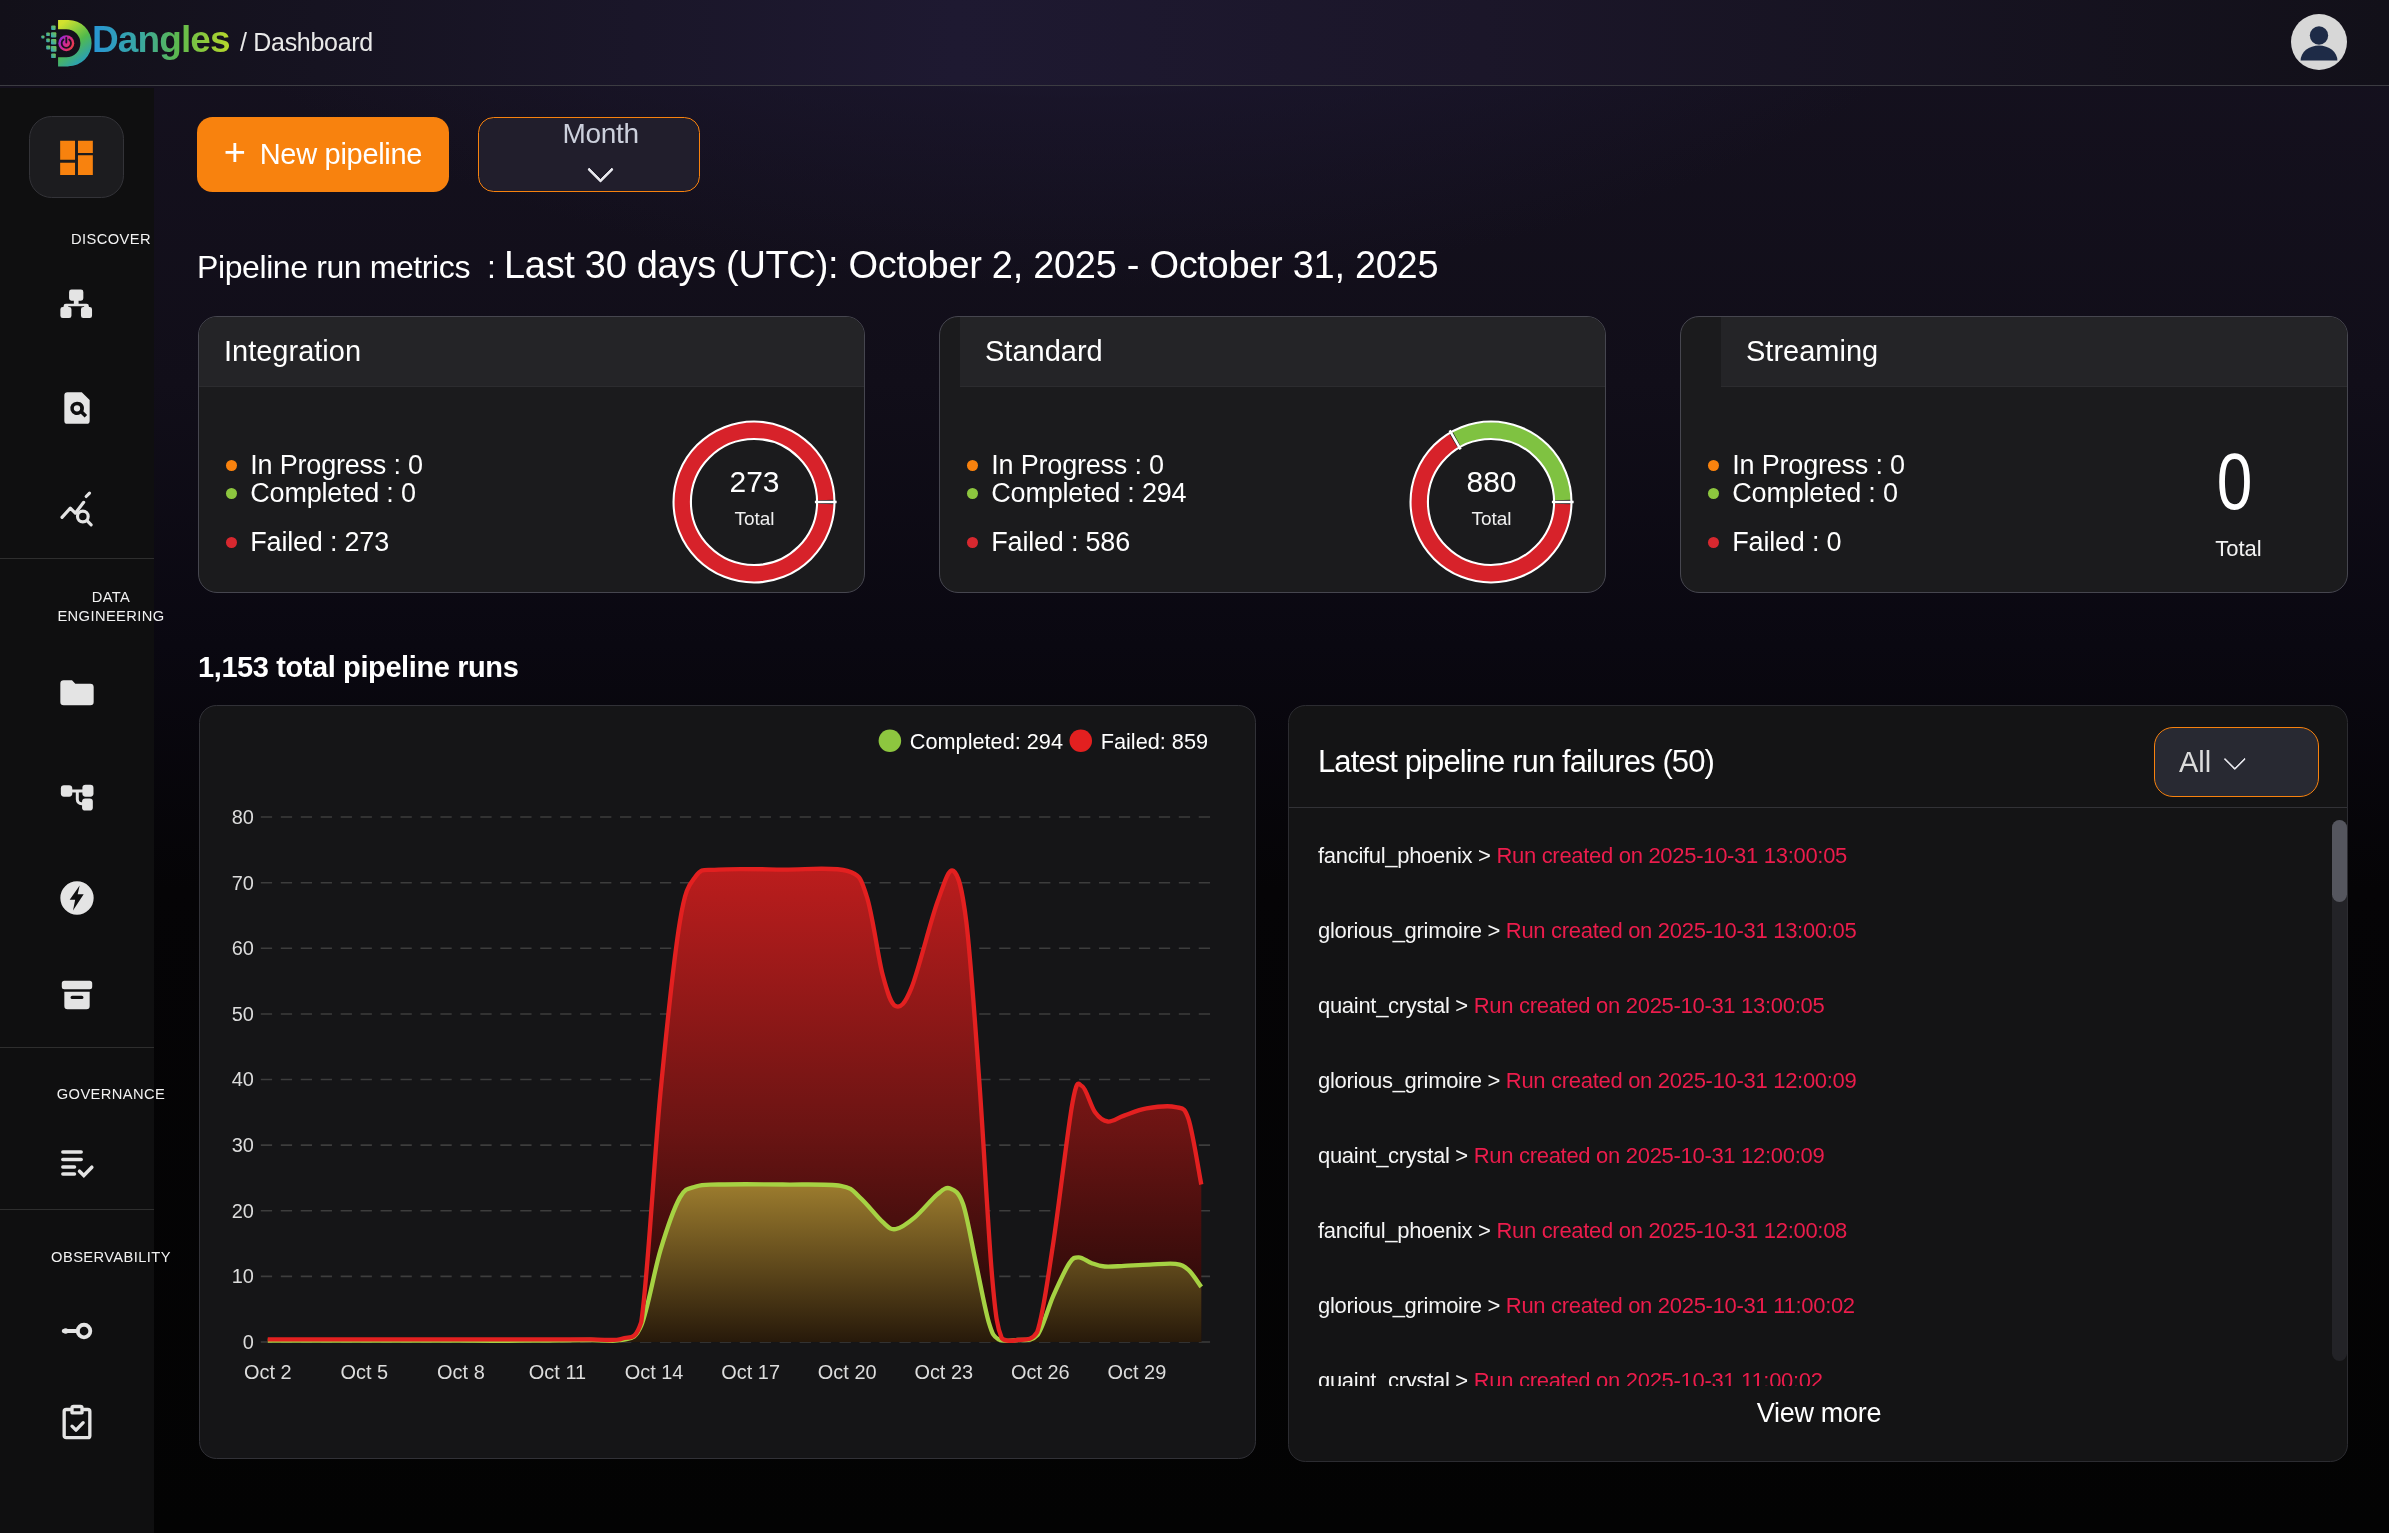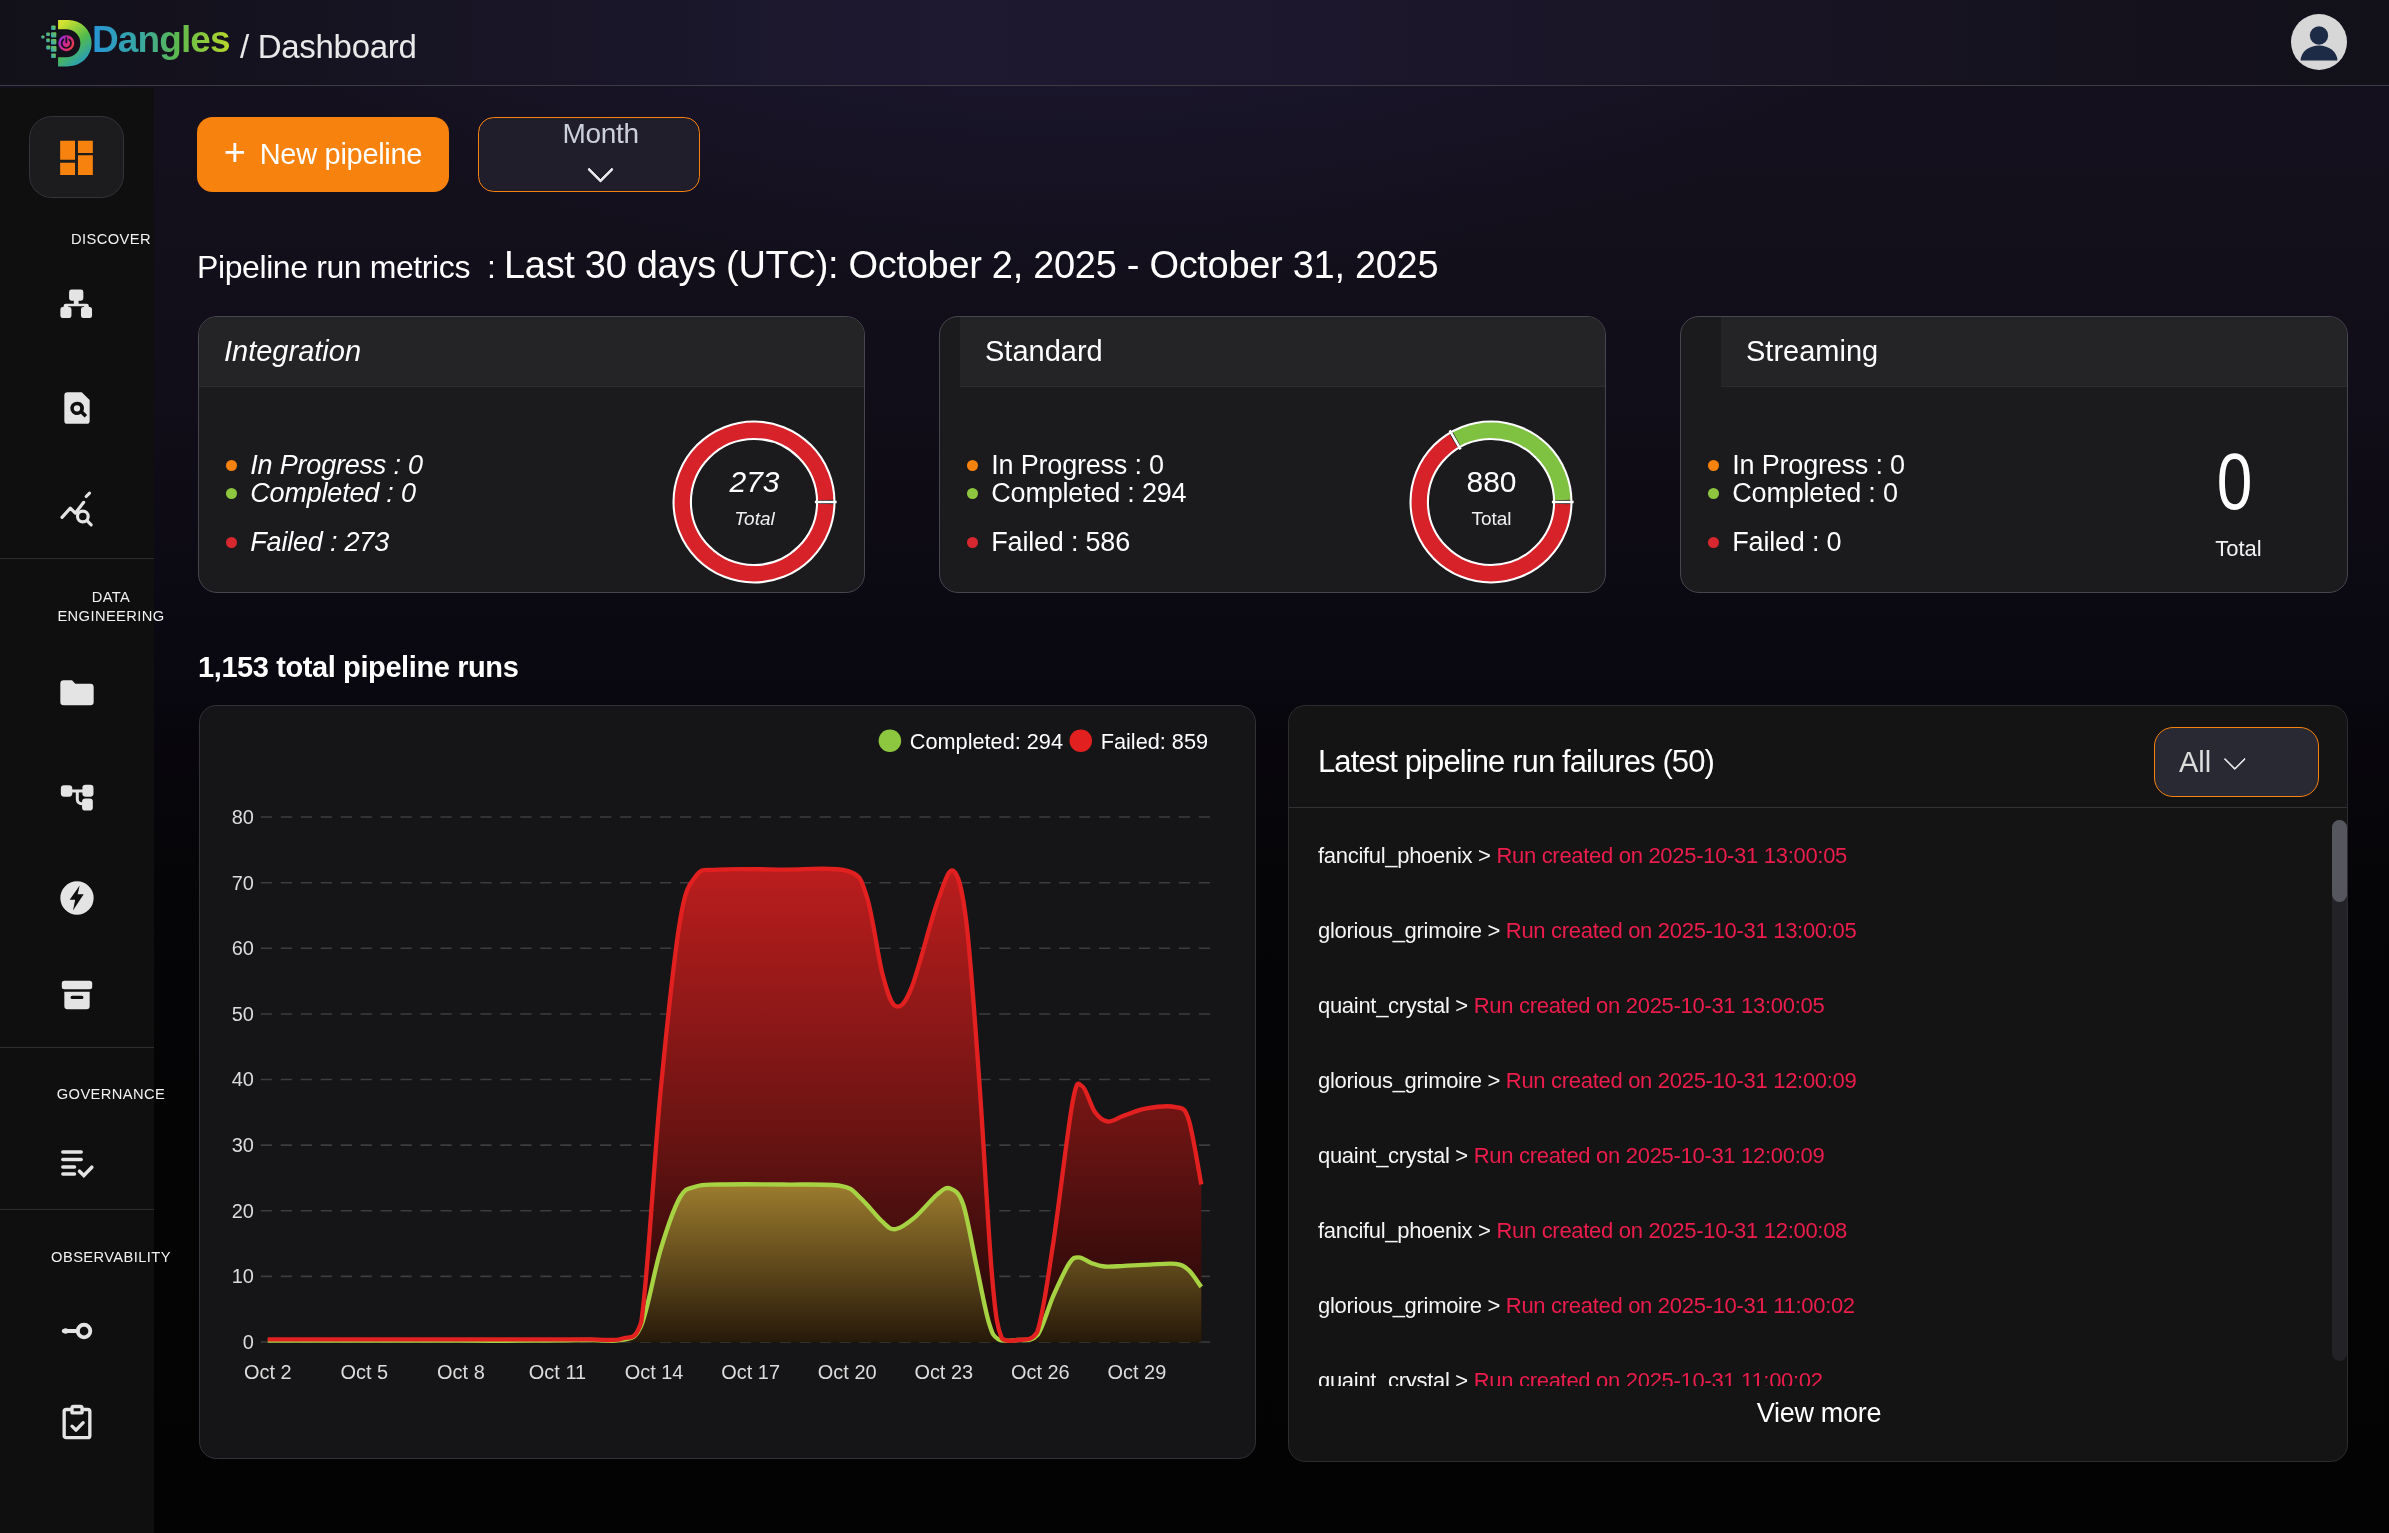--- a/index.html
+++ b/index.html
@@ -16,21 +16,21 @@
   position:absolute; left:0; top:0; width:2389px; height:86px;
   background:linear-gradient(90deg, #121019 0%, #1e1931 40%, #1b1629 62%, #121019 100%);
   border-bottom:1.7px solid #3c3c42;
 }
 #logo { position:absolute; left:0; top:0; }
 #brand {
   position:absolute; left:92px; top:19px; font-size:37px; font-weight:bold; letter-spacing:-0.9px;
   background:linear-gradient(90deg,#2795d6 0%, #38a7a4 34%, #5cb84e 62%, #b8d82b 100%);
   -webkit-background-clip:text; background-clip:text; color:transparent;
 }
-#crumb { position:absolute; left:240px; top:28px; font-size:33px; color:#e9e9e9; letter-spacing:-0.3px;}
+#crumb { position:absolute; left:240px; top:28px; font-size:25px; color:#e9e9e9; letter-spacing:-0.3px;}
 #avatar { position:absolute; left:2291px; top:14px; width:56px; height:56px; border-radius:50%; background:#d7d7d7; }
 #avatar svg { position:absolute; left:0; top:0; }
 
 #sidebar {
   position:absolute; left:0; top:88px; width:154px; height:1446px; background:#0f0f10;
 }
 .sdiv { position:absolute; left:0; width:154px; height:0; border-top:1.3px solid #2e2e2e; }
 .slabel { position:absolute; width:154px; text-align:center; color:#f2f2f2; font-size:14.7px; letter-spacing:0.4px; line-height:19px;margin-left:34px;}
 .sicon { position:absolute; left:0; width:154px; display:flex; justify-content:center; color:#e3e3e3; }
 #dashbtn {
@@ -237,21 +237,21 @@
 <div id="btn-new">
     <span class="plus">+</span>
     <span>New pipeline</span>
   </div>
 <div id="btn-month">
     <span>Month</span>
     <span class="chev"></span>
   </div>
 <div id="heading"><span class="h1">Pipeline run metrics&nbsp; : </span><span class="h2">Last 30 days (UTC): October 2, 2025 - October 31, 2025</span></div>
 
-<div class="mcard" style="left:198px;font-style:italic;">
+<div class="mcard" style="left:198px;">
   <div class="mhead">Integration</div>
   <div class="mrow r1">
       <span class="dot" style="background:#f8820e"></span>
       <span>In Progress : 0</span>
     </div>
   <div class="mrow r2">
       <span class="dot" style="background:#8dc63f"></span>
       <span>Completed : 0</span>
     </div>
   <div class="mrow r3">

